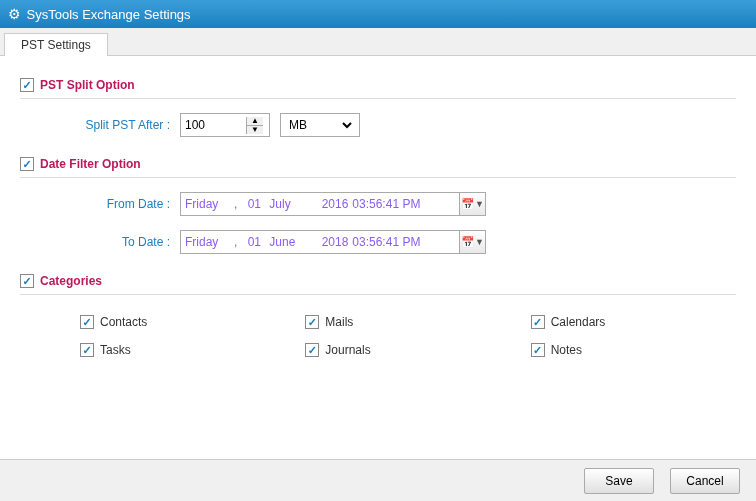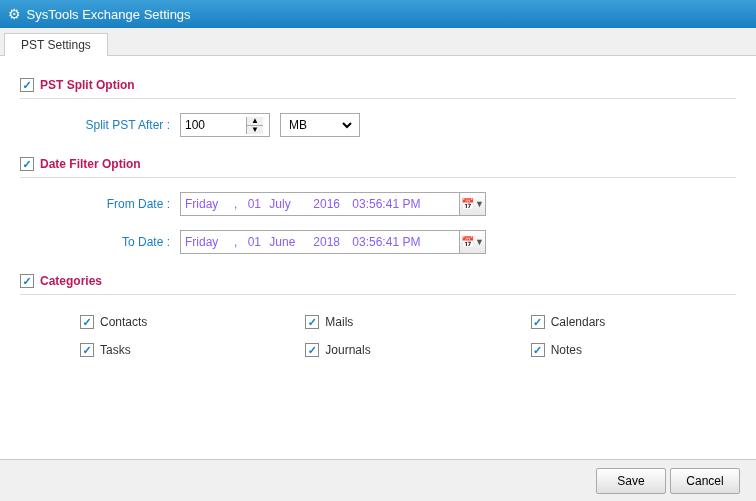--- a/index.html
+++ b/index.html
@@ -171,21 +171,21 @@
       padding: 0 4px;
       gap: 4px;
       font-size: 12px;
       min-width: 280px;
     }
     .date-field span { color: #8b5cf6; }
     .date-field .day-name { min-width: 45px; }
     .date-field .comma { margin-right: 2px; }
     .date-field .day-num { min-width: 22px; text-align: center; }
     .date-field .month { min-width: 40px; }
-    .date-field .year { min-width: 35px; }
+    .date-field .year { min-width: 35px; text-align: right; }
     .date-field .time { min-width: 80px; }
     .date-picker-btn {
       border: 1px solid #aaa;
       height: 24px;
       width: 26px;
       background: linear-gradient(to bottom, #fff, #e8e8e8);
       display: flex;
       align-items: center;
       justify-content: center;
       cursor: pointer;
@@ -214,21 +214,21 @@
       color: #333;
     }
     .footer {
       border-top: 1px solid #ccc;
       background: #f0f0f0;
       height: 42px;
       display: flex;
       align-items: center;
       justify-content: flex-end;
       padding: 0 16px;
-      gap: 4px;
+      gap: 16px;
     }
     .footer-btn {
       min-width: 70px;
       height: 26px;
       border: 1px solid #aaa;
       background: linear-gradient(to bottom, #ffffff, #e0e0e0);
       cursor: pointer;
       font-size: 12px;
       border-radius: 2px;
       padding: 0 12px;

